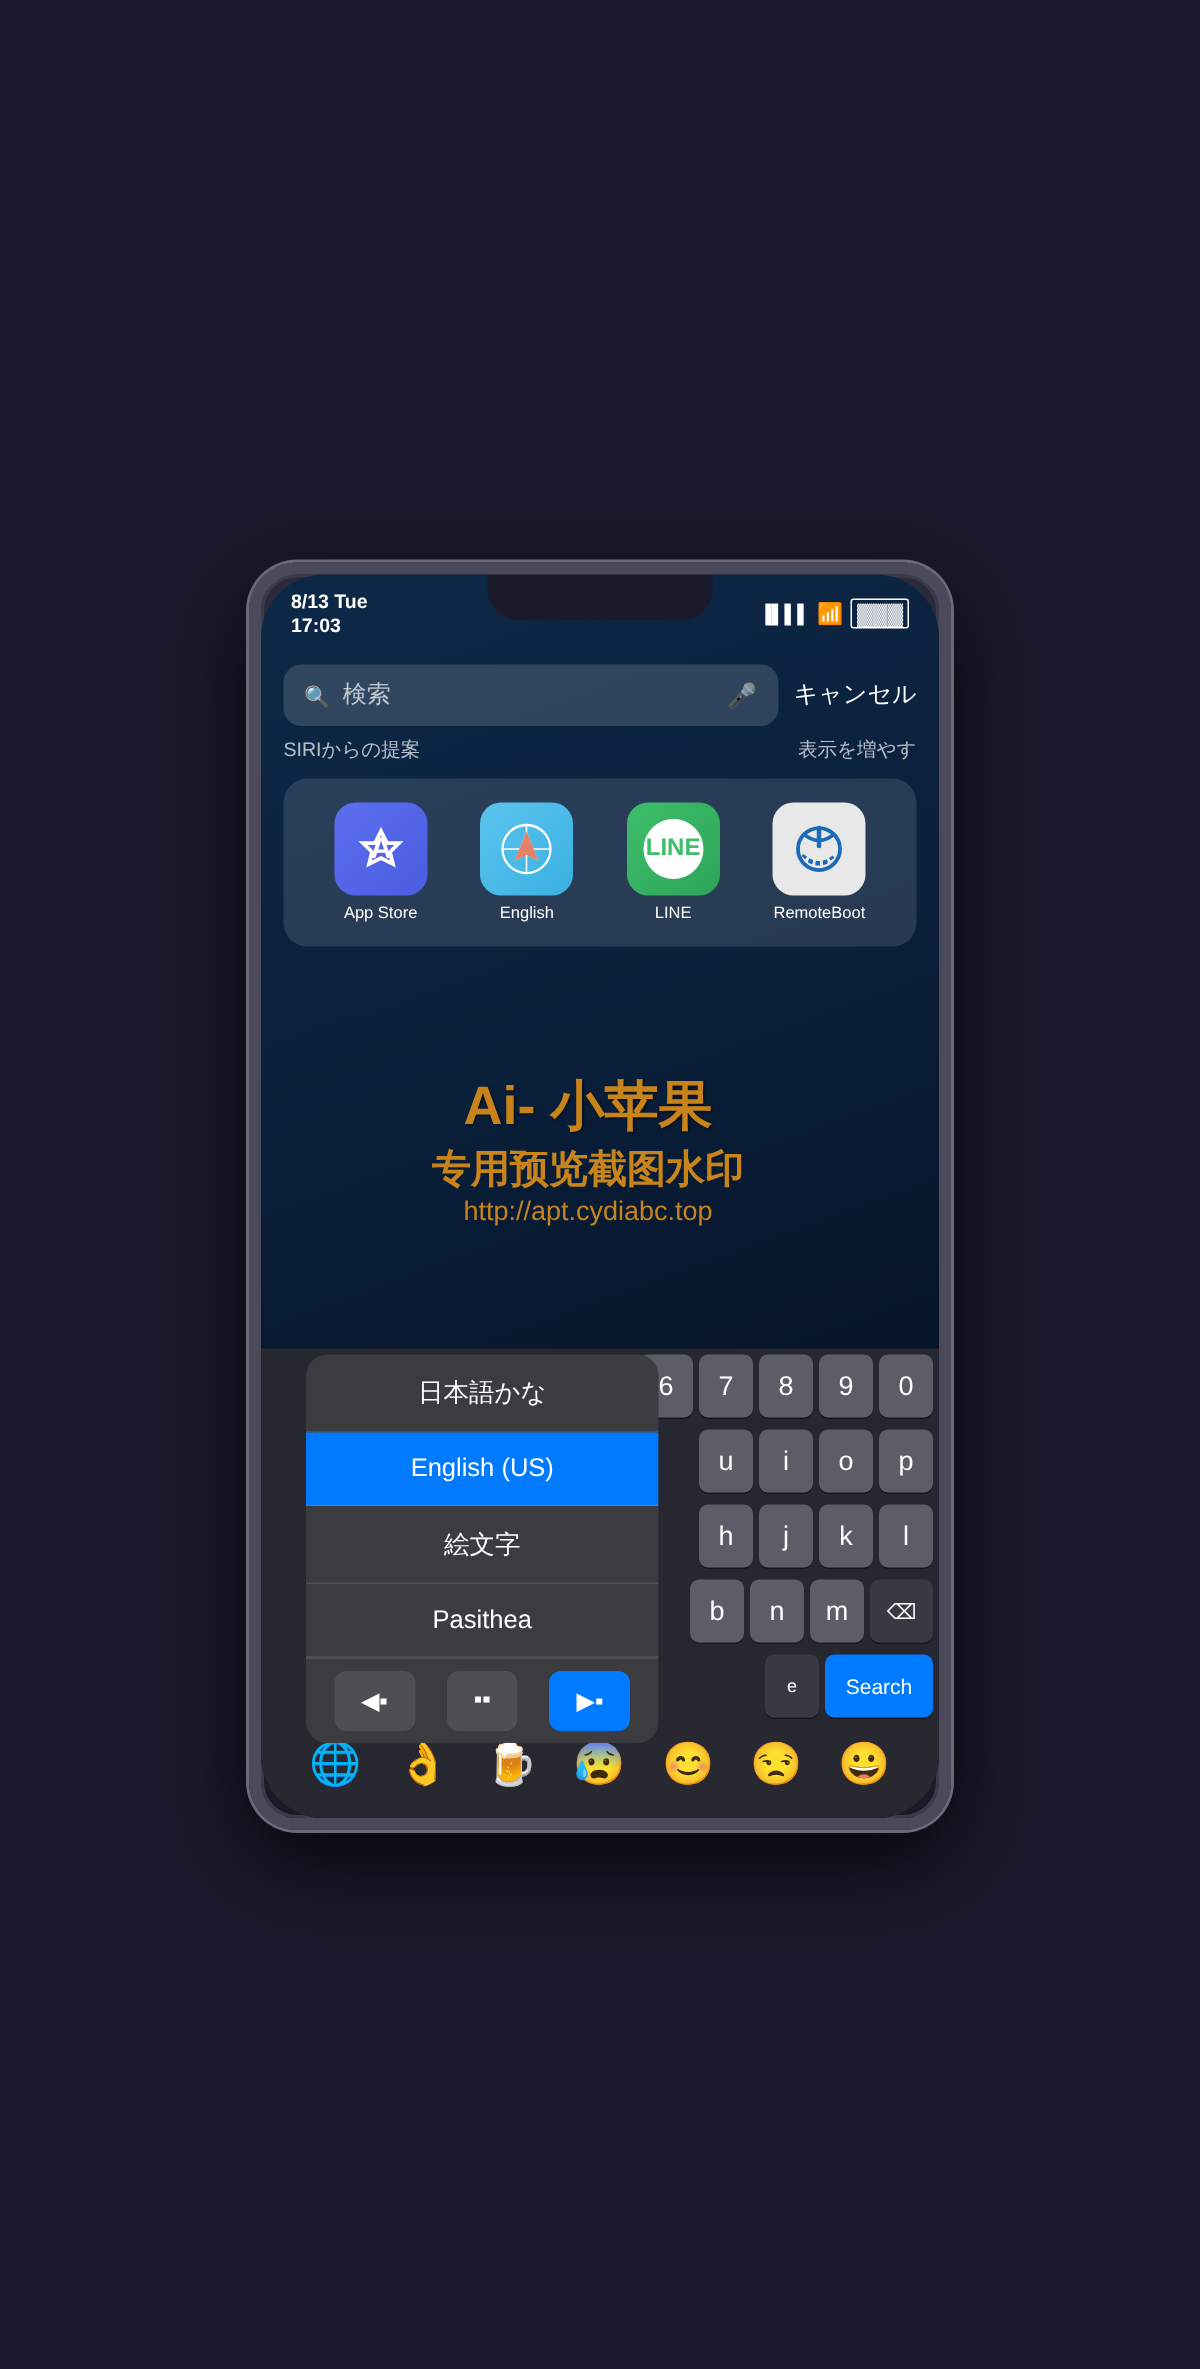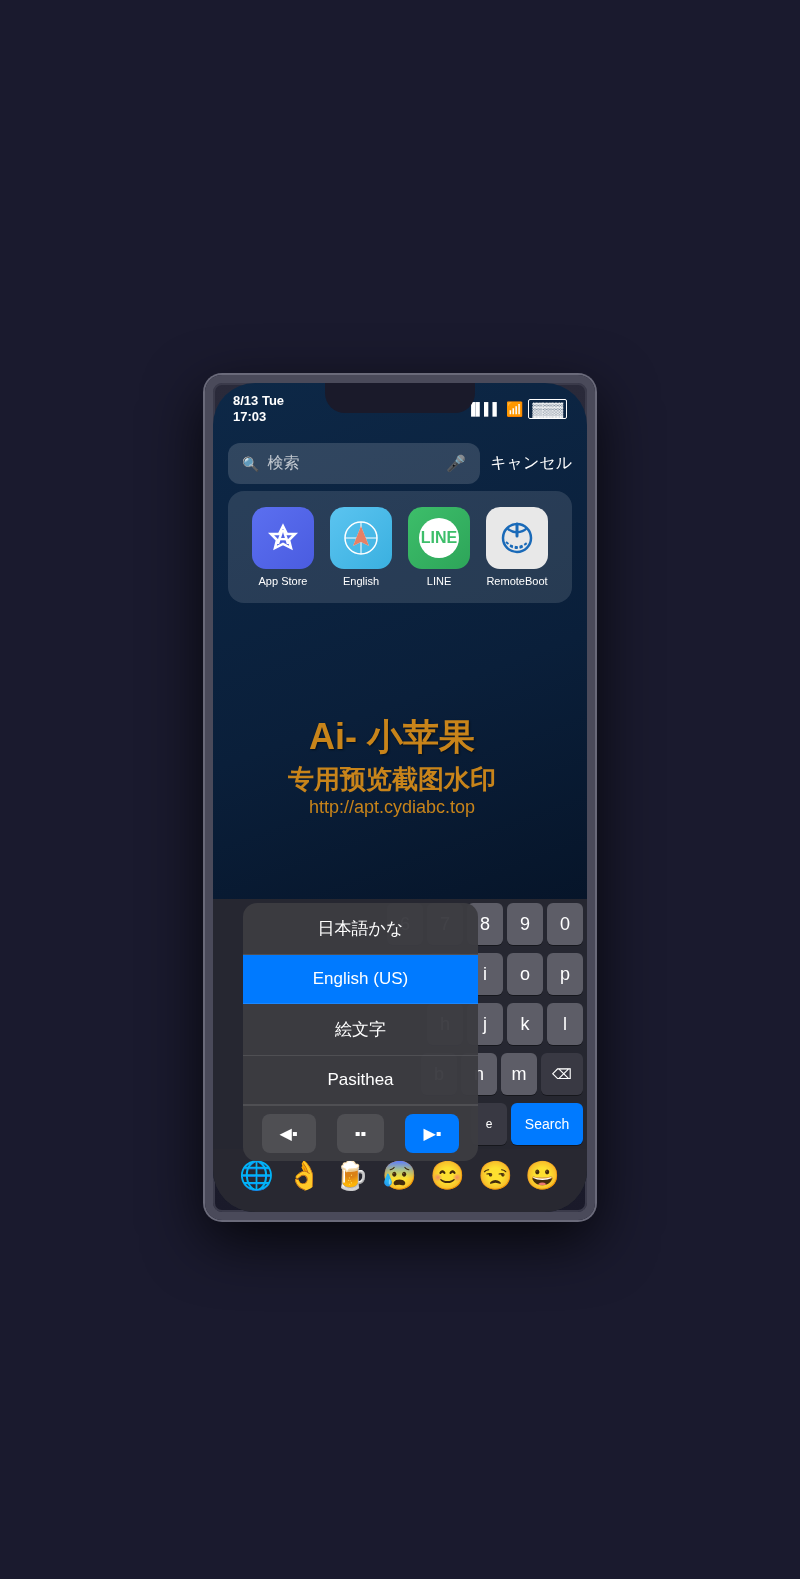--- a/index.html
+++ b/index.html
@@ -5,24 +5,24 @@
     * { box-sizing: border-box; margin: 0; padding: 0; }
     body {
       background: #1a1a2e;
       display: flex;
       justify-content: center;
       align-items: center;
       min-height: 100vh;
       font-family: -apple-system, BlinkMacSystemFont, 'Helvetica Neue', sans-serif;
     }
     .phone-outer {
-      width: 390px;
+      width: 468px;
       height: 845px;
       background: linear-gradient(180deg, #2a2a3a 0%, #1a1a2a 100%);
-      border-radius: 17px;
+      border-radius: 32px;
       border: 8px solid #4a4a5a;
       position: relative;
       overflow: hidden;
       box-shadow: 0 0 0 2px #6a6a7a, 0 20px 60px rgba(0,0,0,0.8), inset 0 0 0 2px #3a3a4a;
       margin-top: 16px;
     }
     .phone-screen {
       width: 100%;
       height: 100%;
       background: linear-gradient(160deg, #0d2847 0%, #0a1f3a 40%, #061428 70%, #0a1520 100%);
@@ -245,20 +245,24 @@
     <div class="search-area">
       <div class="search-bar">
         <span class="search-icon-svg">🔍</span>
         <span class="search-placeholder">検索</span>
         <span class="mic-icon">🎤</span>
       </div>
       <span class="cancel-btn">キャンセル</span>
     </div>
 
     <div class="siri-section">
+      <div class="siri-header">
+        <span>SIRIからの提案</span>
+        <span>表示を増やす</span>
+      </div>
       <div class="siri-apps">
 
         <div class="app-item">
           <div class="app-icon app-icon-appstore">
             <svg width="36" height="36" viewBox="0 0 36 36">
               <path d="M18 6 L22 14 L30 14 L24 20 L26 28 L18 24 L10 28 L12 20 L6 14 L14 14 Z" fill="none" stroke="white" stroke-width="2.5"></path>
               <text x="18" y="24" text-anchor="middle" fill="white" font-size="20" font-weight="bold">A</text>
             </svg>
           </div>
           <span class="app-label">App Store</span>

